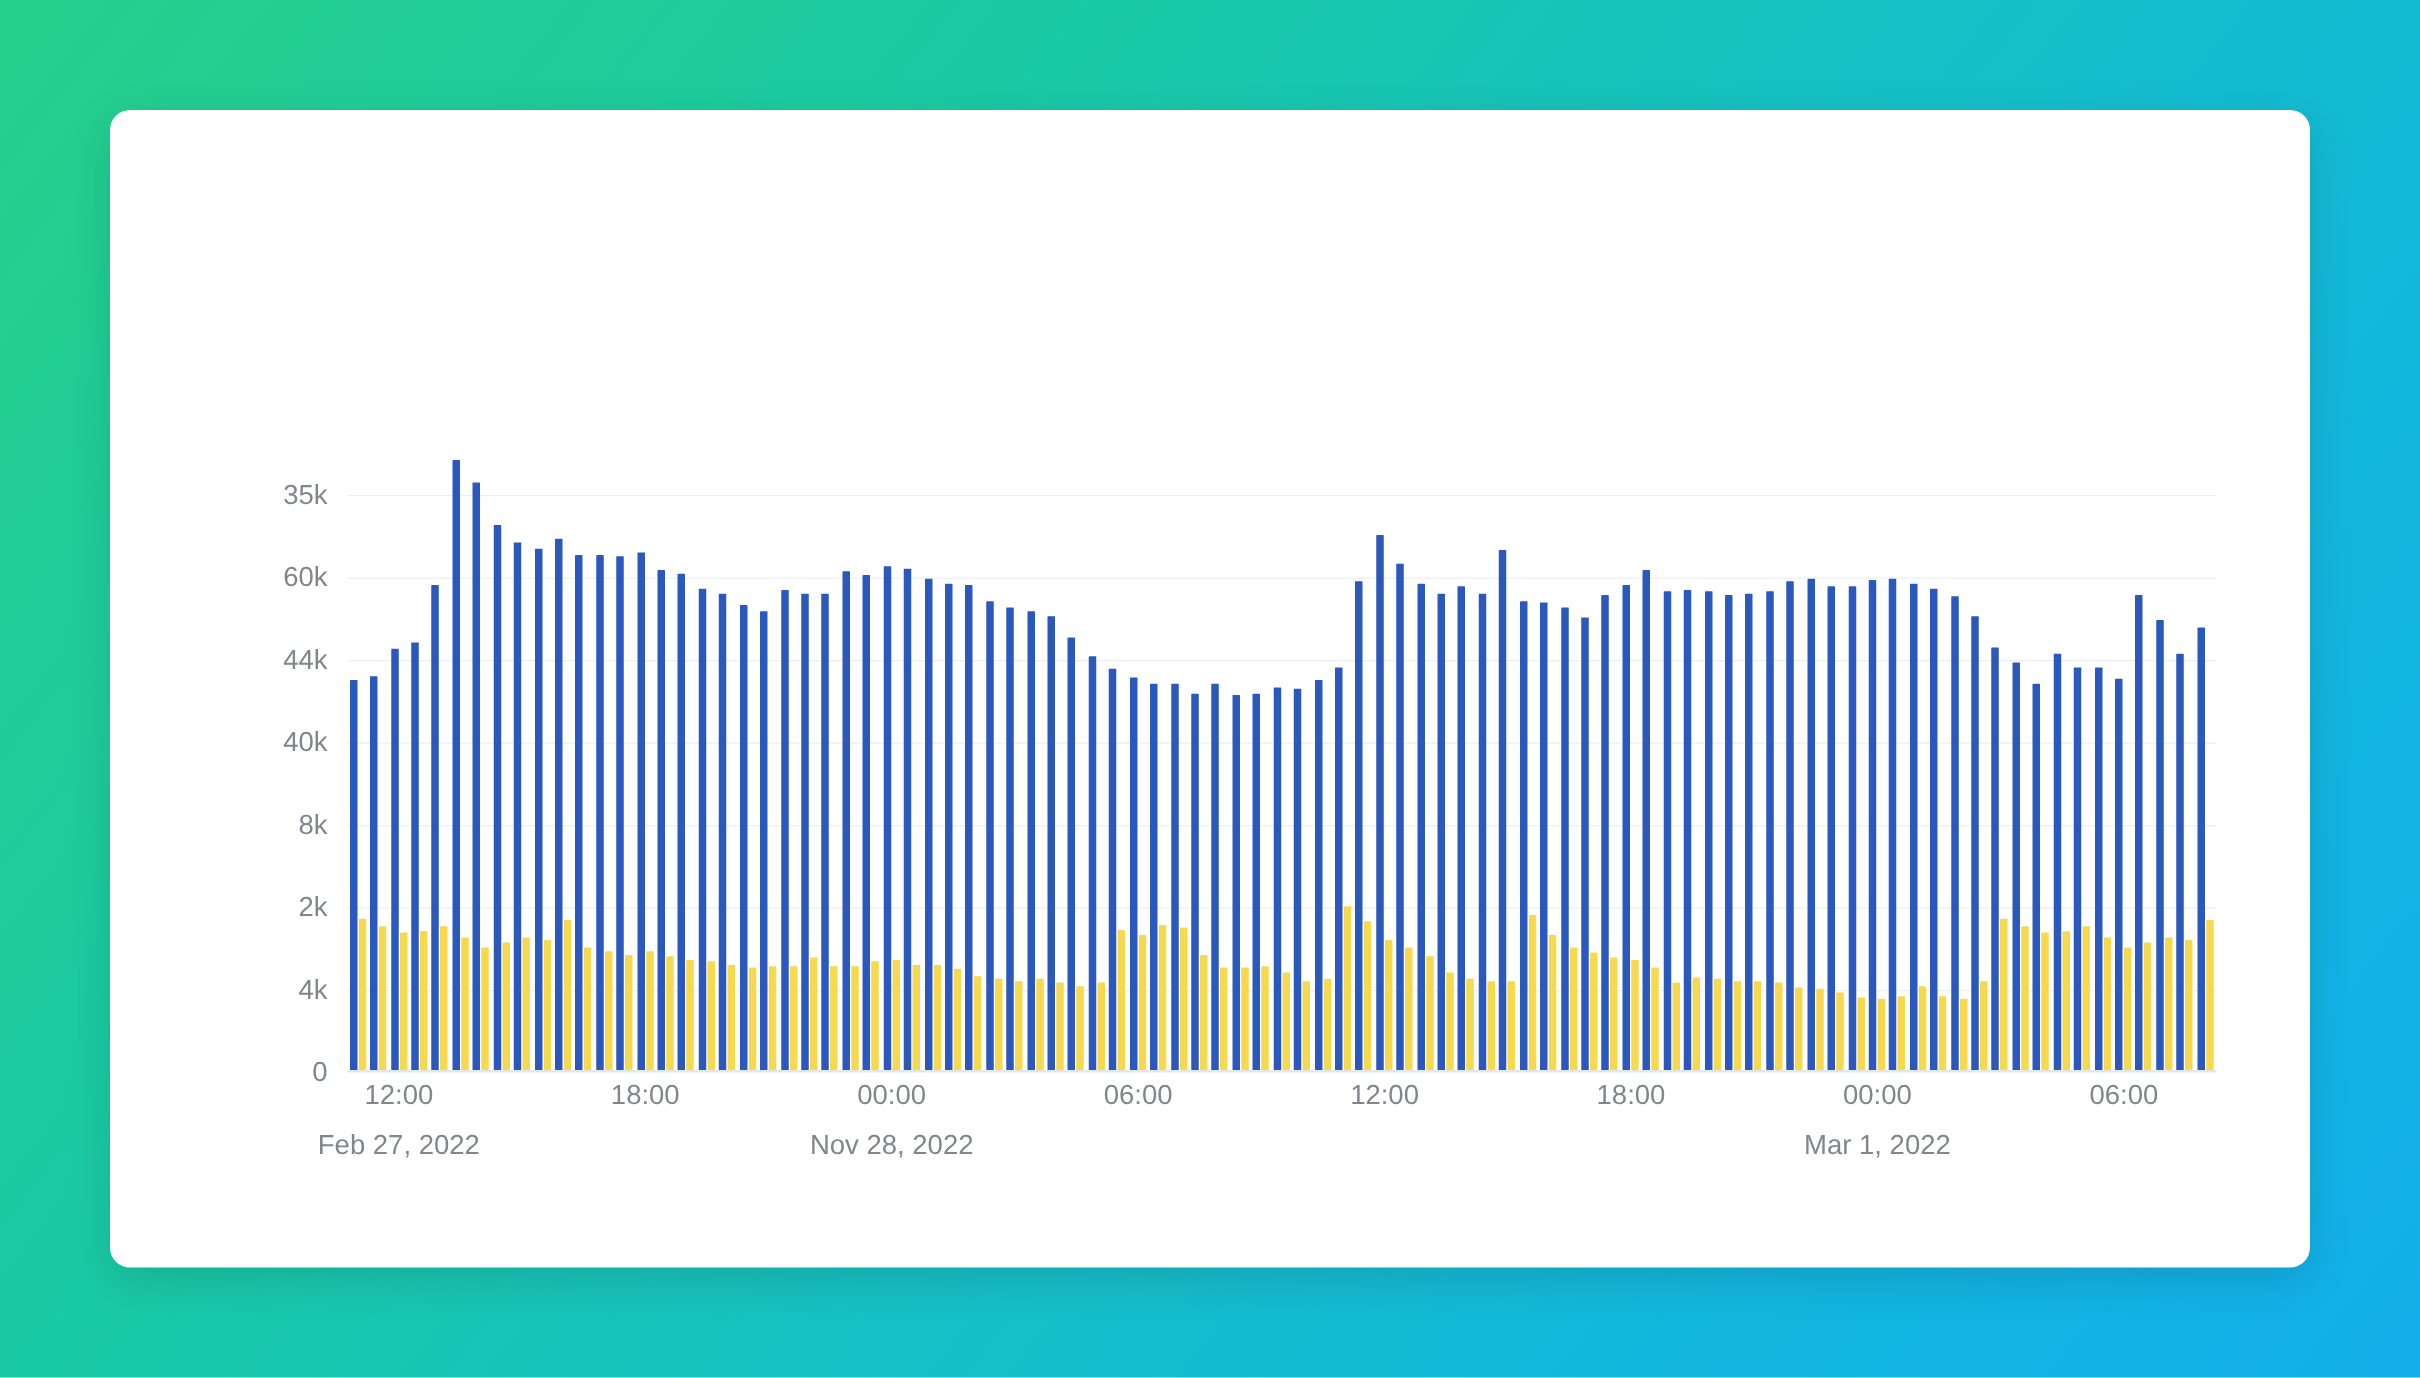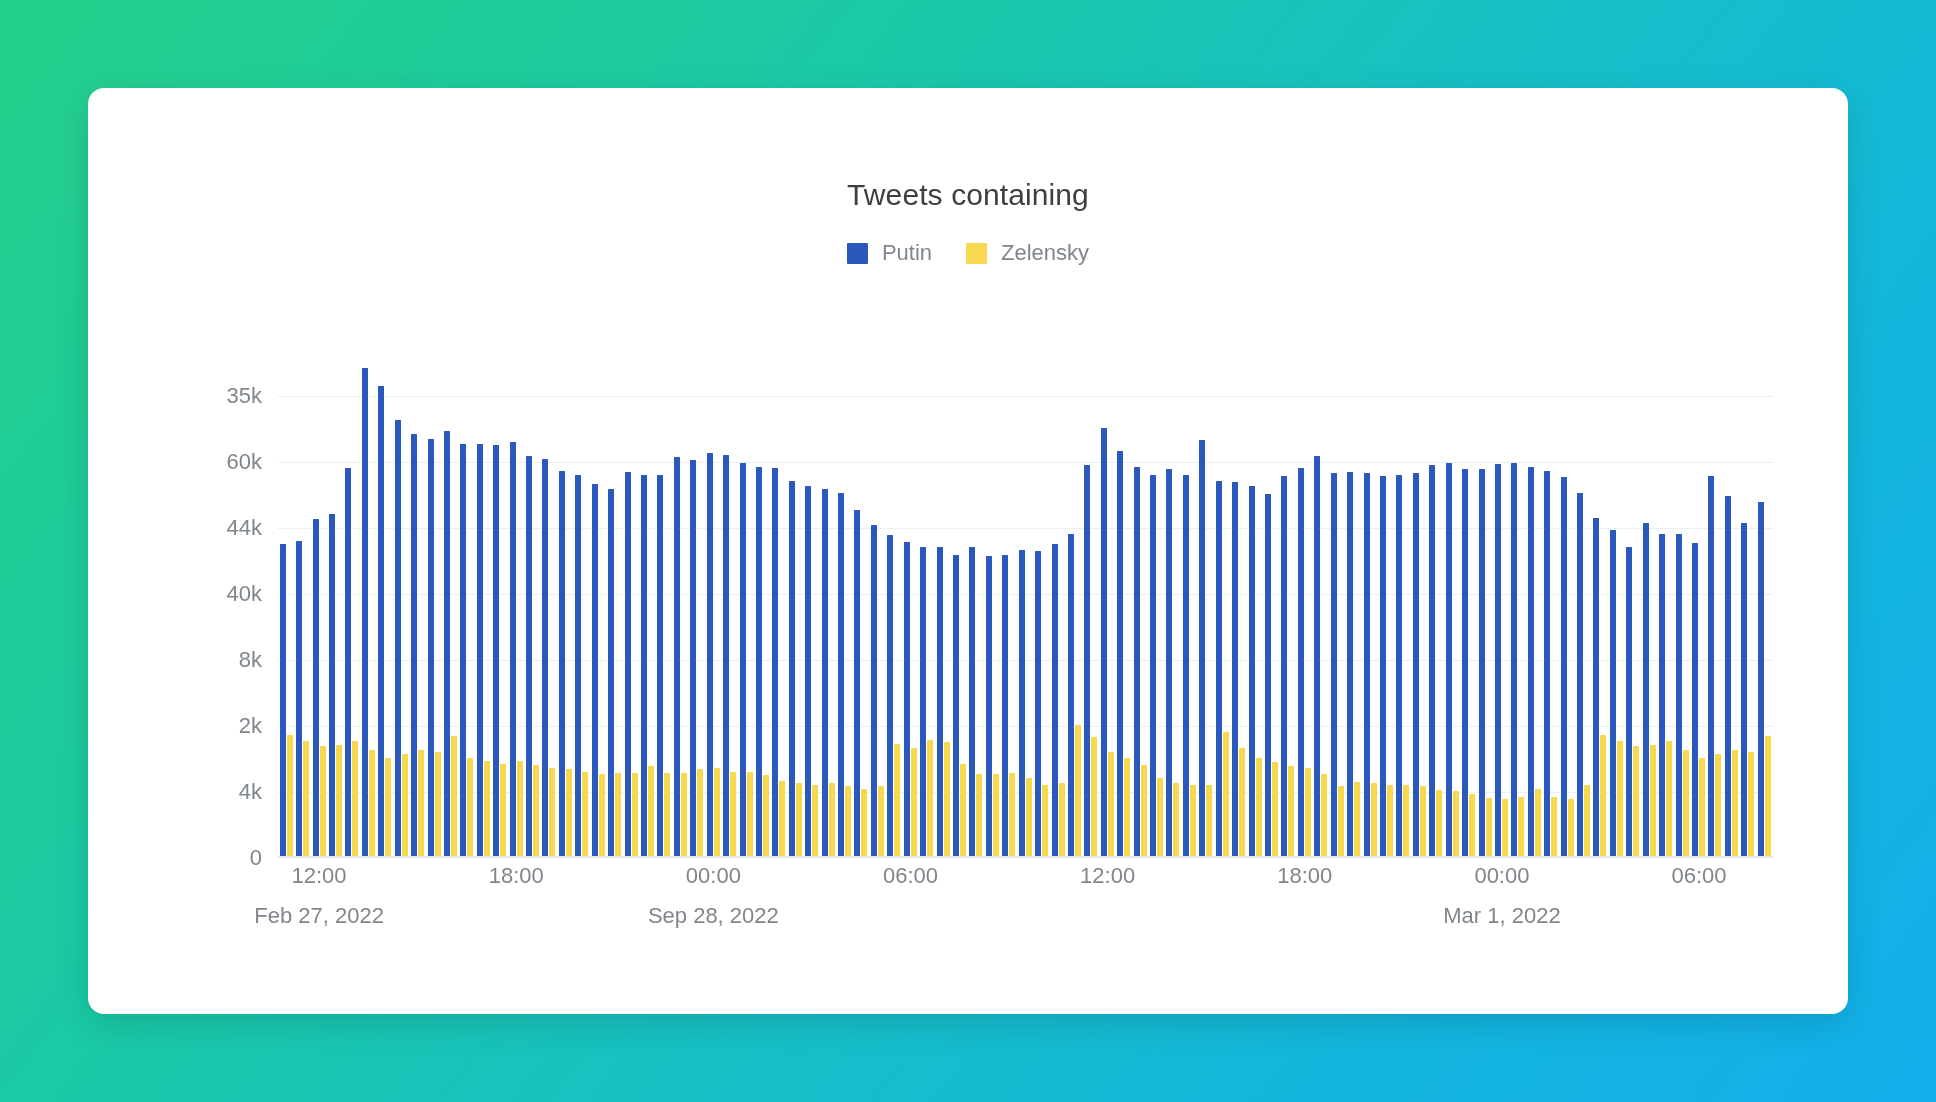--- a/index.html
+++ b/index.html
@@ -135,32 +135,21 @@
     white-space: nowrap;
     top: 40px;
   }
 </style>
 </head>
 <body>
 
 <div id="app">
   <div class="card">
 
-    <div class="chart-title">Tweets containing</div>
-
-    <div class="legend">
-      <div class="legend-item">
-        <span class="legend-swatch" style="background: rgb(42, 88, 189);"></span>
-        <span class="legend-label">Putin</span>
-      </div>
-      <div class="legend-item">
-        <span class="legend-swatch" style="background: rgb(247, 217, 79);"></span>
-        <span class="legend-label">Zelensky</span>
-      </div>
-    </div>
+
 
     <div class="plot">
       <div id="gridlines">
           <div class="gridline" style="top: 429px;"></div>
           <div class="gridline" style="top: 363px;"></div>
           <div class="gridline" style="top: 297px;"></div>
           <div class="gridline" style="top: 231px;"></div>
           <div class="gridline" style="top: 165px;"></div>
           <div class="gridline" style="top: 99px;"></div>
           <div class="gridline" style="top: 33px;"></div>
@@ -546,18 +535,18 @@
     <div class="xaxis" id="xaxis">
         <div class="xtick" style="left: 41.0714px;">12:00</div>
         <div class="xtick" style="left: 238.214px;">18:00</div>
         <div class="xtick" style="left: 435.357px;">00:00</div>
         <div class="xtick" style="left: 632.5px;">06:00</div>
         <div class="xtick" style="left: 829.643px;">12:00</div>
         <div class="xtick" style="left: 1026.79px;">18:00</div>
         <div class="xtick" style="left: 1223.93px;">00:00</div>
         <div class="xtick" style="left: 1421.07px;">06:00</div>
         <div class="xdate" style="left: 41.0714px;">Feb 27, 2022</div>
-        <div class="xdate" style="left: 435.357px;">Sep 28, 2022</div>
+        <div class="xdate" style="left: 435.357px;">Nov 28, 2022</div>
         <div class="xdate" style="left: 1223.93px;">Mar 1, 2022</div>
       </div>
 
   </div>
 </div>
 
 </body></html>

